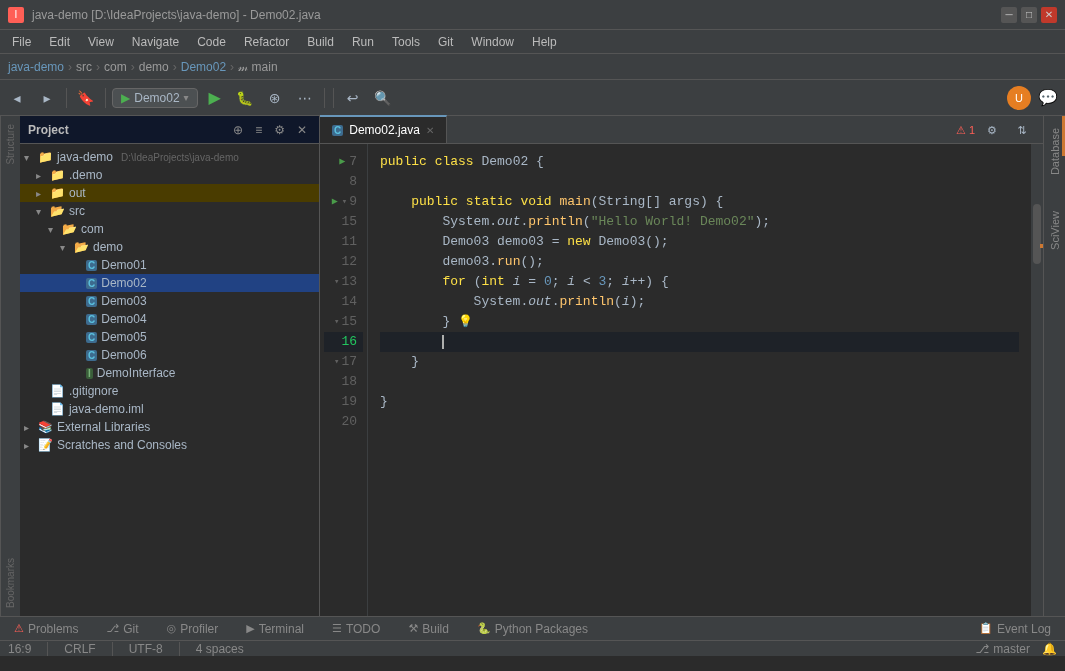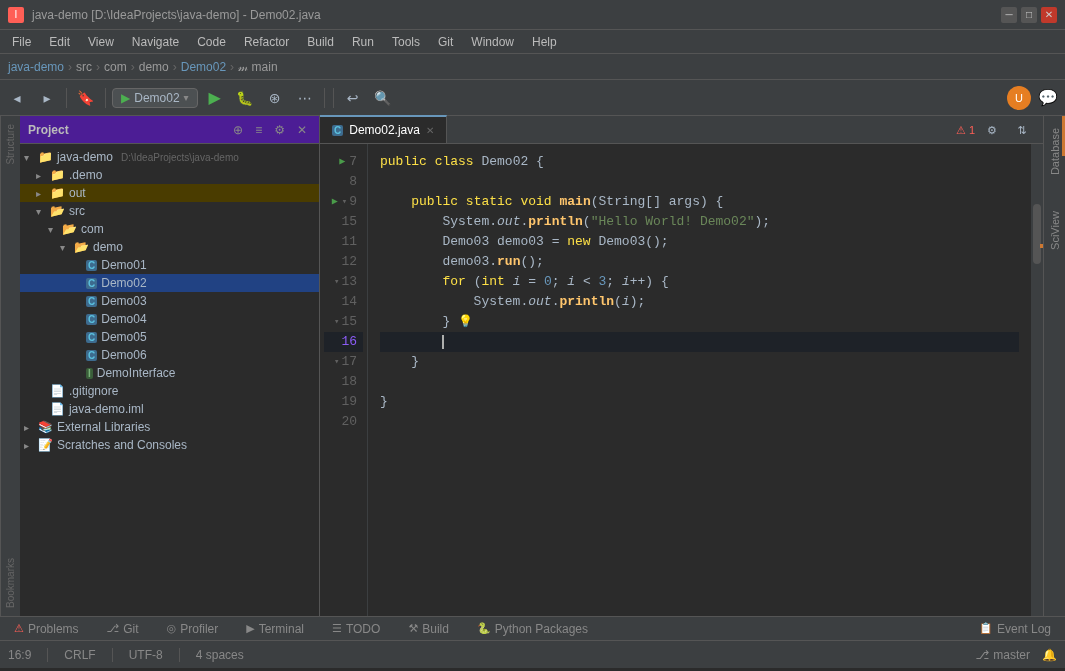--- a/index.html
+++ b/index.html
@@ -92,21 +92,21 @@
     
     #project-panel {
       width: 300px;
       background: #2b2b2b;
       border-right: 1px solid #555;
       display: flex;
       flex-direction: column;
     }
     #project-header {
       height: 28px;
-      background: #4c1d95;
+      background: #0f172a;
       display: flex;
       align-items: center;
       justify-content: space-between;
       padding: 0 8px;
       border-bottom: 1px solid #555;
     }
     .project-title { color: #bbb; font-size: 12px; font-weight: 600; }
     .project-actions { display: flex; gap: 4px; }
     .proj-act-btn { background: none; border: none; color: #888; font-size: 12px; cursor: pointer; padding: 2px 4px; }
     #project-tree {
@@ -200,21 +200,21 @@
       font-family: 'Courier New', monospace;
       font-size: 13px;
       line-height: 20px;
       overflow: auto;
     }
     .code-line { height: 20px; display: flex; align-items: center; white-space: pre; }
     .code-line.active-line { background: #1e2228; }
     .kw { color: #fde047; }
     .type { color: #a9b7c6; }
     .str { color: #6a8759; }
-    .method { color: #ffc66d; font-weight: bold; }
+    .method { color: #ffc66d; }
     .num { color: #6897bb; }
     .plain { color: #a9b7c6; }
     .italic { font-style: italic; }
 
     
     #right-sidebar {
       width: 22px;
       background: #3c3f41;
       border-left: 1px solid #555;
       display: flex;
@@ -251,21 +251,21 @@
       width: 8px;
       left: 2px;
       top: 60px;
       height: 60px;
       background: #555;
       border-radius: 4px;
     }
 
     
     #status-bar {
-      height: 28px;
+      height: 16px;
       background: #3c3f41;
       display: flex;
       align-items: center;
       padding: 0 8px;
       gap: 16px;
       font-size: 12px;
       color: #888;
       border-top: 1px solid #555;
     }
     .status-item { display: flex; align-items: center; gap: 4px; cursor: pointer; }
@@ -559,21 +559,21 @@
           <span>13</span>
         </div>
 
         <div class="line-num">14</div>
 
         <div class="line-num">
           <span class="line-fold-btn">▾</span>
           <span>15</span>
         </div>
 
-        <div class="line-num" style="background:#1e2228; color:#8b5cf6;">16</div>
+        <div class="line-num" style="background:#1e2228; color:#22c55e;">16</div>
 
         <div class="line-num">
           <span class="line-fold-btn">▾</span>
           <span>17</span>
         </div>
 
         <div class="line-num">18</div>
 
         <div class="line-num">19</div>
 

